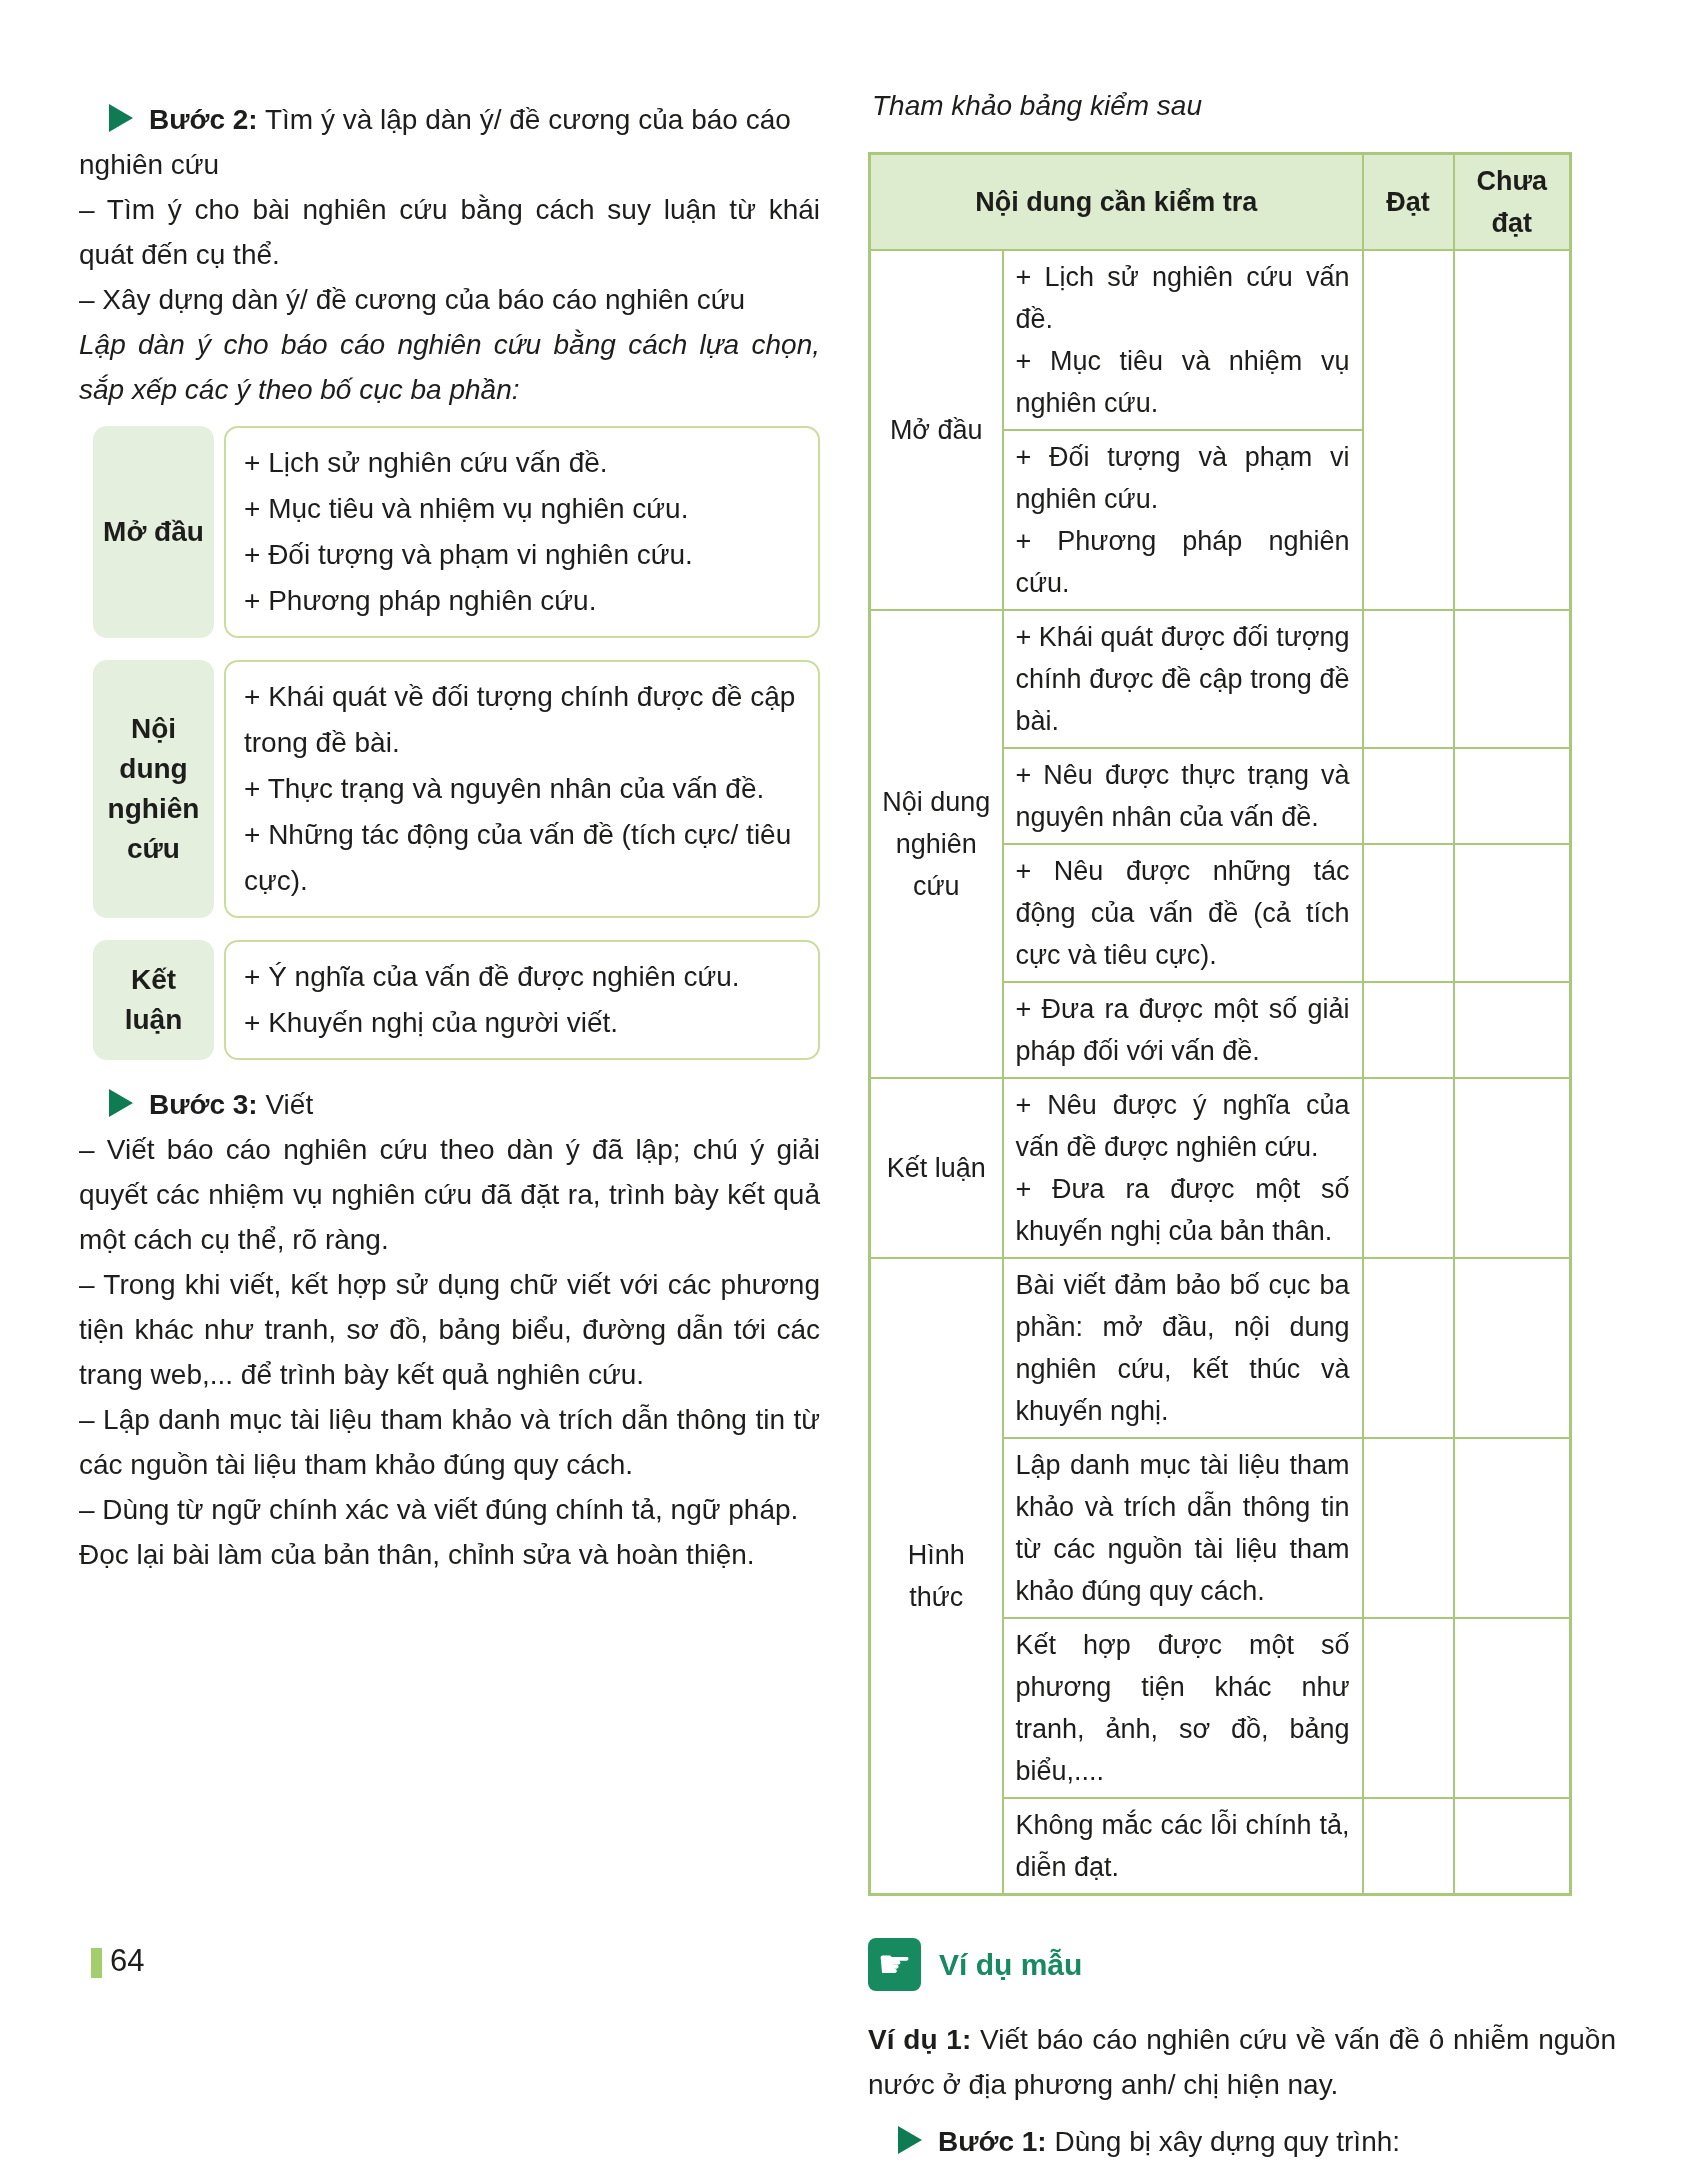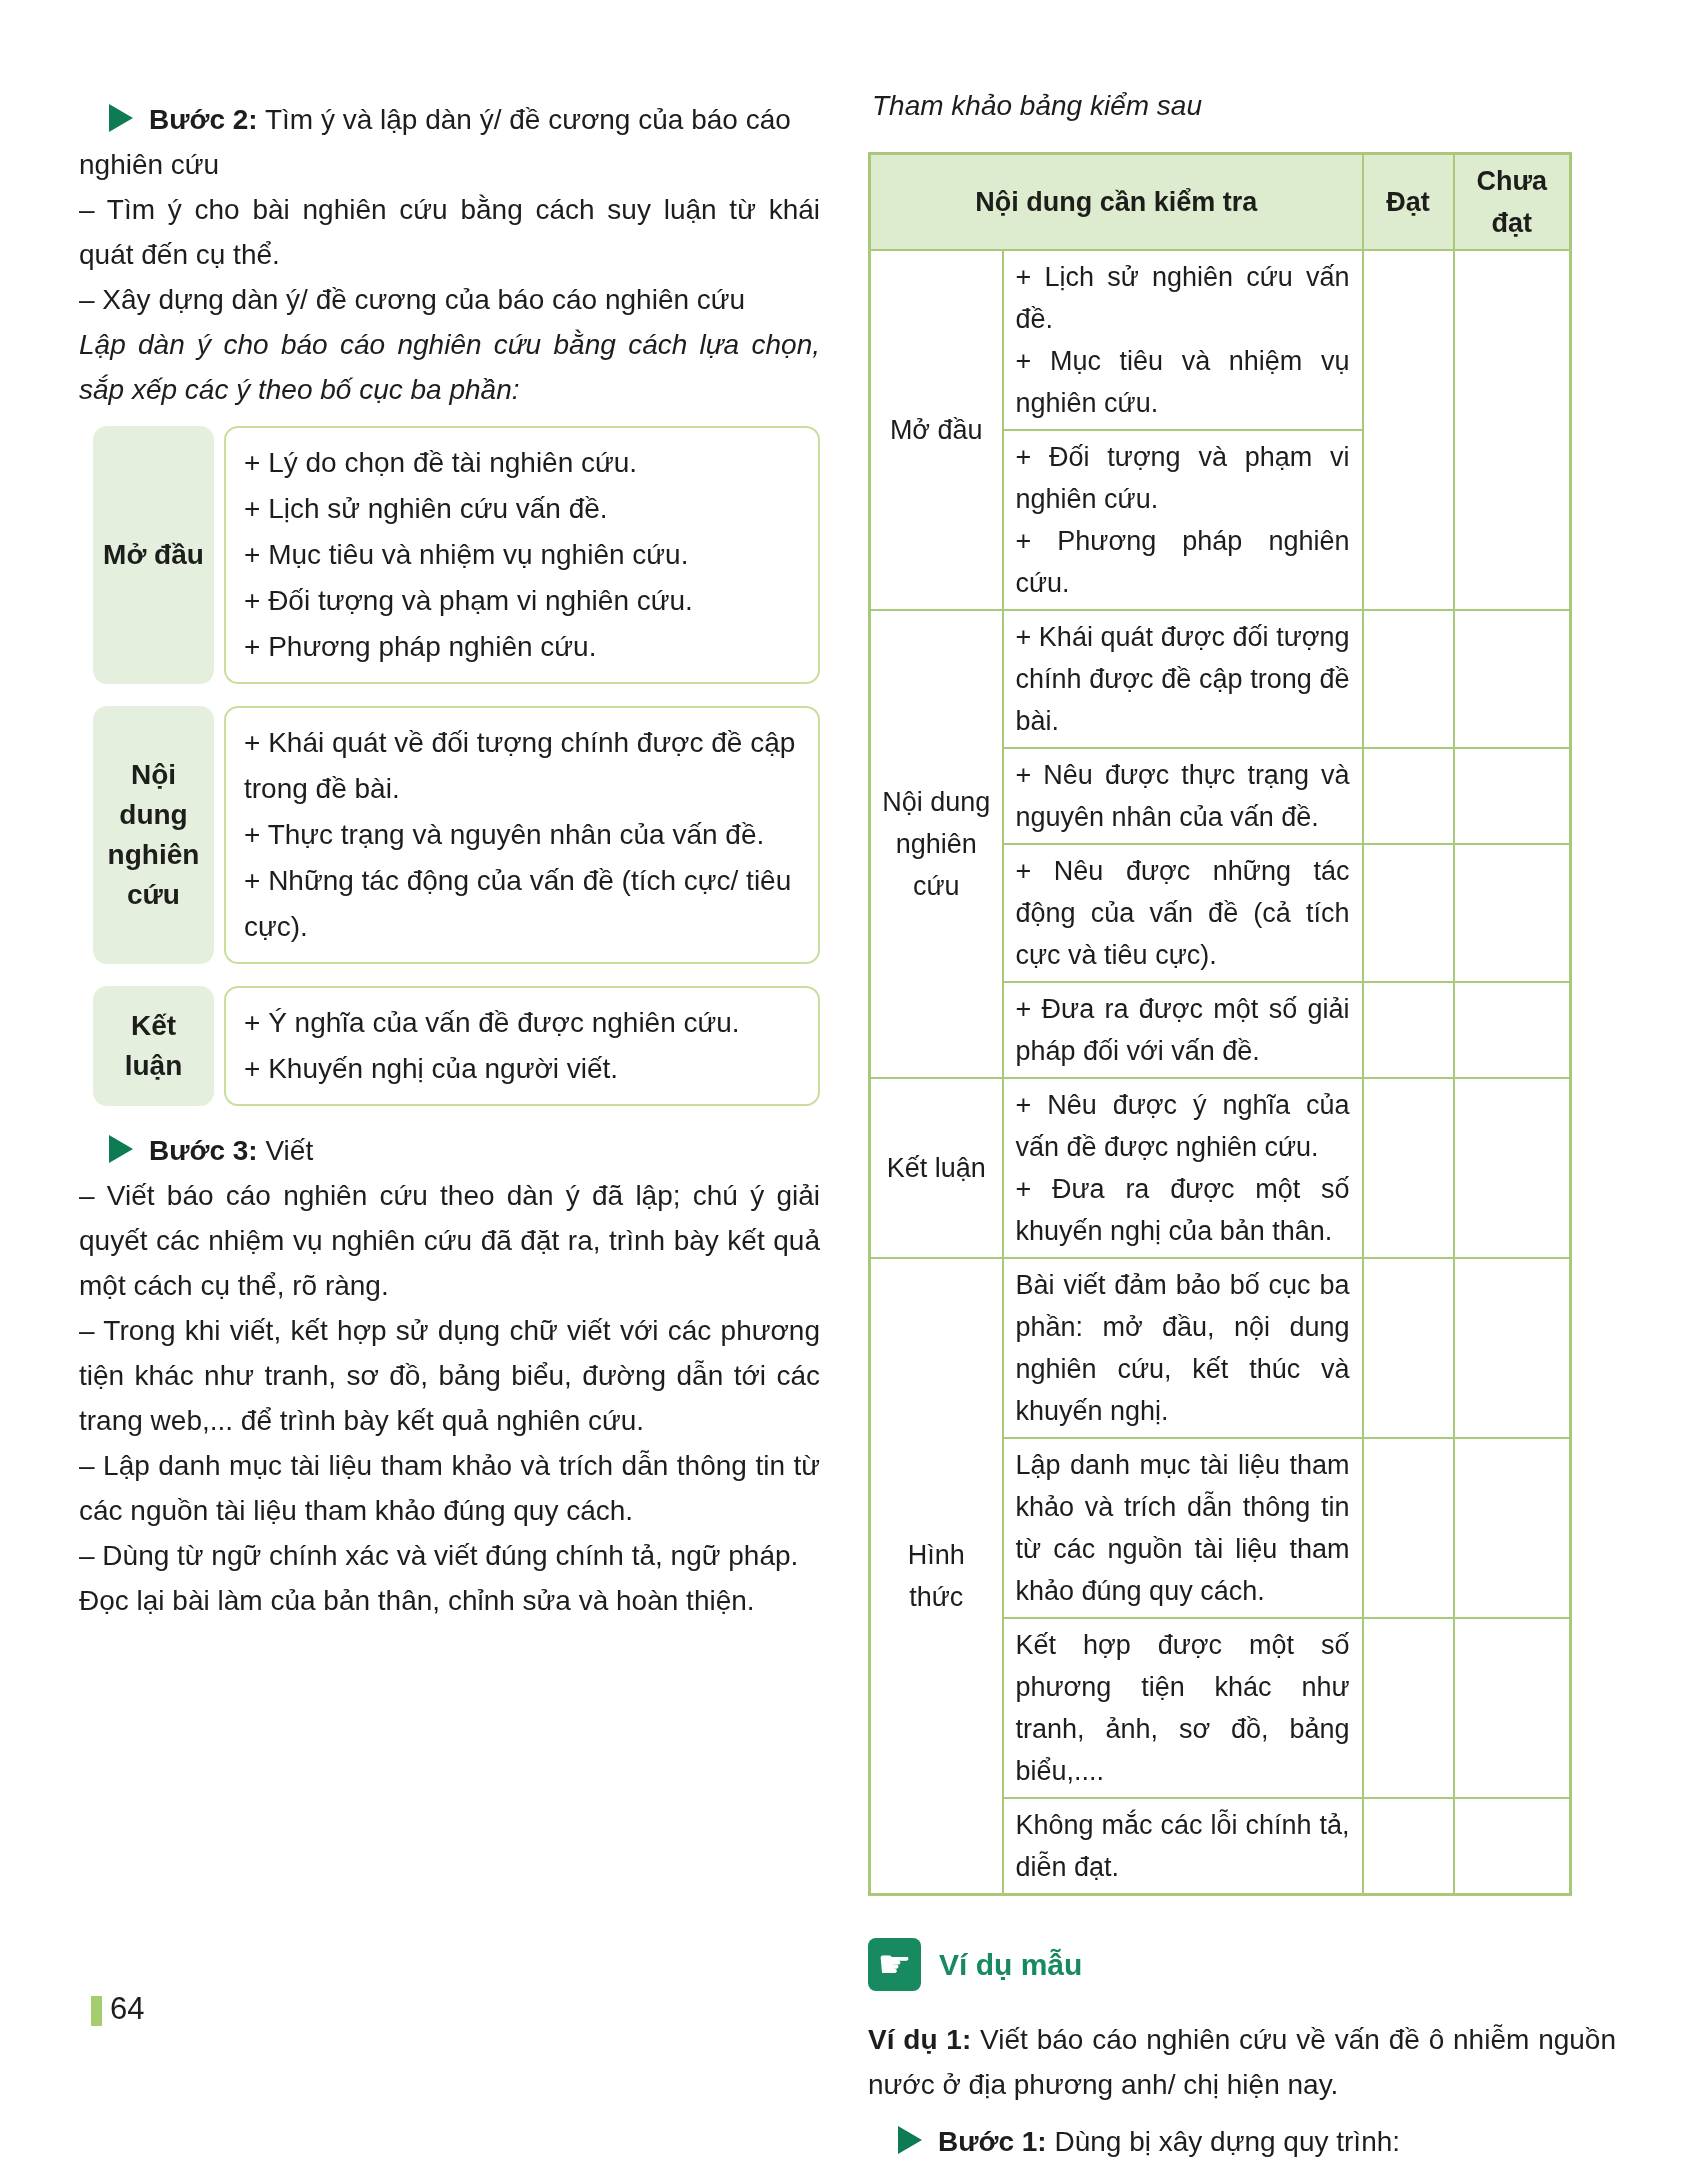--- a/index.html
+++ b/index.html
@@ -66,40 +66,39 @@
   
   .vd-head{margin:42px 0 26px 0;display:flex;align-items:center;}
   .vd-icon{
     width:53px;height:53px;background:var(--accent_green);border-radius:8px;
     color:#fff;font-size:38px;display:flex;align-items:center;justify-content:center;
     font-family:"DejaVu Sans",sans-serif;flex:0 0 53px;
   }
   .vd-title{color:var(--accent_green);font-weight:bold;font-size:30px;margin-left:18px;}
   .vd-para{margin:0 0 12px 0;}
   
-  .pageno{position:absolute;left:91px;top:1992px;display:flex;align-items:flex-end;}
+  .pageno{position:absolute;left:91px;top:1944px;display:flex;align-items:flex-end;}
   .pageno .bar{display:inline-block;width:11px;height:30px;background:var(--page_bar);margin-right:8px;}
   .pageno .num{font-size:31px;line-height:34px;}
 </style>
 </head>
 <body>
 
 <div class="page">
 
   <div class="col-left">
     <p class="para step-head"><span class="tri"></span><span class="b">Bước 2:</span> <span>Tìm ý và lập dàn ý/ đề cương của báo cáo nghiên cứu</span></p>
     <p class="para">– Tìm ý cho bài nghiên cứu bằng cách suy luận từ khái quát đến cụ thể.</p>
     <p class="para">– Xây dựng dàn ý/ đề cương của báo cáo nghiên cứu</p>
     <p class="para it">Lập dàn ý cho báo cáo nghiên cứu bằng cách lựa chọn, sắp xếp các ý theo bố cục ba phần:</p>
 
     <div class="outline-boxes">
         <div class="outline-row">
           <div class="outline-label">Mở đầu</div>
           <div class="outline-list">
-            <div class="outline-item">+ Lý do chọn đề tài nghiên cứu.</div>
             <div class="outline-item">+ Lịch sử nghiên cứu vấn đề.</div>
             <div class="outline-item">+ Mục tiêu và nhiệm vụ nghiên cứu.</div>
             <div class="outline-item">+ Đối tượng và phạm vi nghiên cứu.</div>
             <div class="outline-item">+ Phương pháp nghiên cứu.</div>
           </div>
         </div>
         <div class="outline-row">
           <div class="outline-label">Nội dung nghiên cứu</div>
           <div class="outline-list">
             <div class="outline-item">+ Khái quát về đối tượng chính được đề cập trong đề bài.</div>

